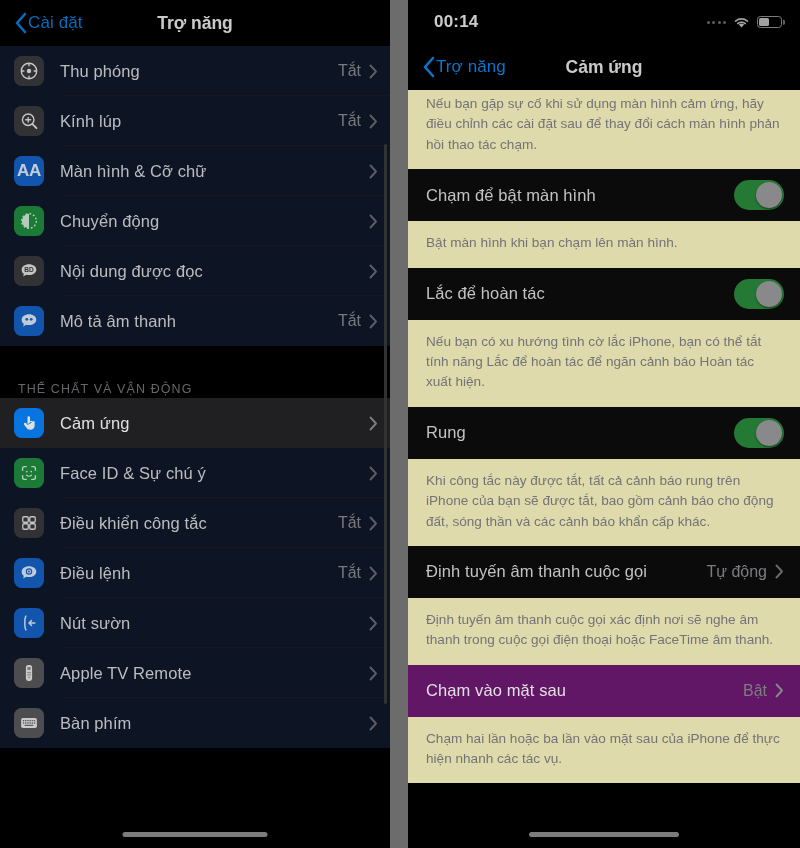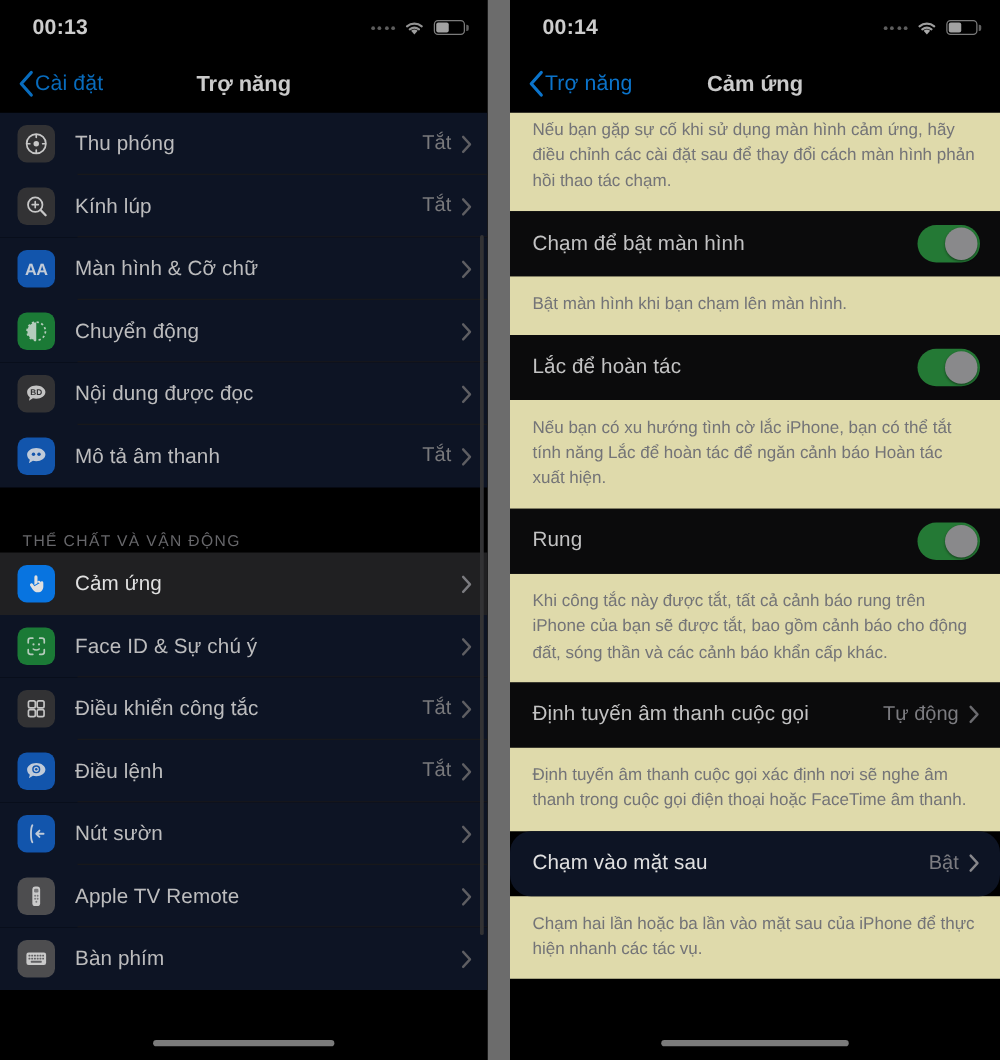--- a/index.html
+++ b/index.html
@@ -92,21 +92,21 @@
 
   
   .footnote {
     font-size: 13.6px; line-height: 1.5; color: #848488;
     padding: 12px 18px 14px 18px; background: #fef9c3;
   }
   .cell {
     display: flex; align-items: center; min-height: 52px;
     padding: 0 16px 0 18px; background: #0d0d0e; position: relative;
   }
-  .cell.highlight { background: #0f172a; border-radius: 17px; }
+  .cell.highlight { background: #701a75; }
   .cell-label { font-size: 16.5px; color: #dededf; letter-spacing: .1px; }
   .cell.highlight .cell-label { color: #fff; }
   .cell-right { margin-left: auto; display: flex; align-items: center; gap: 8px; }
   .cell-value { font-size: 16px; color: #8e8e93; }
 
   .toggle {
     width: 50px; height: 30px; border-radius: 15px; position: relative;
     background: #2a8a3d; flex: 0 0 50px; cursor: pointer;
   }
   .toggle > span {
@@ -128,39 +128,20 @@
     background: rgba(0,0,0,0.12);
   }
 </style>
 </head>
 <body>
 
 <div class="stage">
 
   <div class="phone left">
 
-    <div class="statusbar">
-      <div class="sb-time">00:13</div>
-      <div class="sb-right">
-        <div class="sb-dots">
-            <i></i>
-            <i></i>
-            <i></i>
-            <i></i>
-          </div>
-        <svg class="sb-wifi" width="17" height="13" viewBox="0 0 17 13">
-          <path d="M8.5 11.6 L11.1 8.6 A4.3 4.3 0 0 0 5.9 8.6 Z" fill="#b4b4b4"></path>
-          <path d="M2.6 5.1 A9 9 0 0 1 14.4 5.1" stroke="#a8a8a8" stroke-width="1.7" fill="none" stroke-linecap="round"></path>
-          <path d="M4.8 7.5 A6 6 0 0 1 12.2 7.5" stroke="#a8a8a8" stroke-width="1.7" fill="none" stroke-linecap="round"></path>
-        </svg>
-        <div class="sb-batt">
-            <span></span>
-          </div>
-      </div>
-    </div>
 
     <div class="navbar">
       <div class="nav-back">
         <svg class="nav-chevron" width="13" height="22" viewBox="0 0 13 22">
           <path d="M11 2 L3 11 L11 20" stroke="#0a7bd8" stroke-width="2.6" fill="none" stroke-linecap="round" stroke-linejoin="round"></path>
         </svg>
         <span class="nav-back-label">Cài đặt</span>
       </div>
       <div class="nav-title">Trợ năng</div>
     </div>
@@ -194,21 +175,21 @@
         <span class="row-label">Kính lúp</span>
         <span class="row-value">Tắt</span>
         <svg class="row-chevron" width="9" height="15" viewBox="0 0 9 15">
             <path d="M1.5 1.5 L7 7.5 L1.5 13.5" stroke="#6b6b70" stroke-width="1.9" fill="none" stroke-linecap="round" stroke-linejoin="round"></path>
           </svg>
         <div class="sep"></div>
       </div>
 
       <div class="row">
         <div class="icon-box" style="background:#1561c4;">
-          <span style="font-size:13px;font-weight:700;color:#dfe9f6;letter-spacing:-.3px;">AA</span>
+          <span style="font-size:17px;font-weight:700;color:#dfe9f6;letter-spacing:-.3px;">AA</span>
         </div>
         <span class="row-label">Màn hình &amp; Cỡ chữ</span>
         <span class="row-value"></span>
         <svg class="row-chevron" width="9" height="15" viewBox="0 0 9 15">
             <path d="M1.5 1.5 L7 7.5 L1.5 13.5" stroke="#6b6b70" stroke-width="1.9" fill="none" stroke-linecap="round" stroke-linejoin="round"></path>
           </svg>
         <div class="sep"></div>
       </div>
 
       <div class="row">

